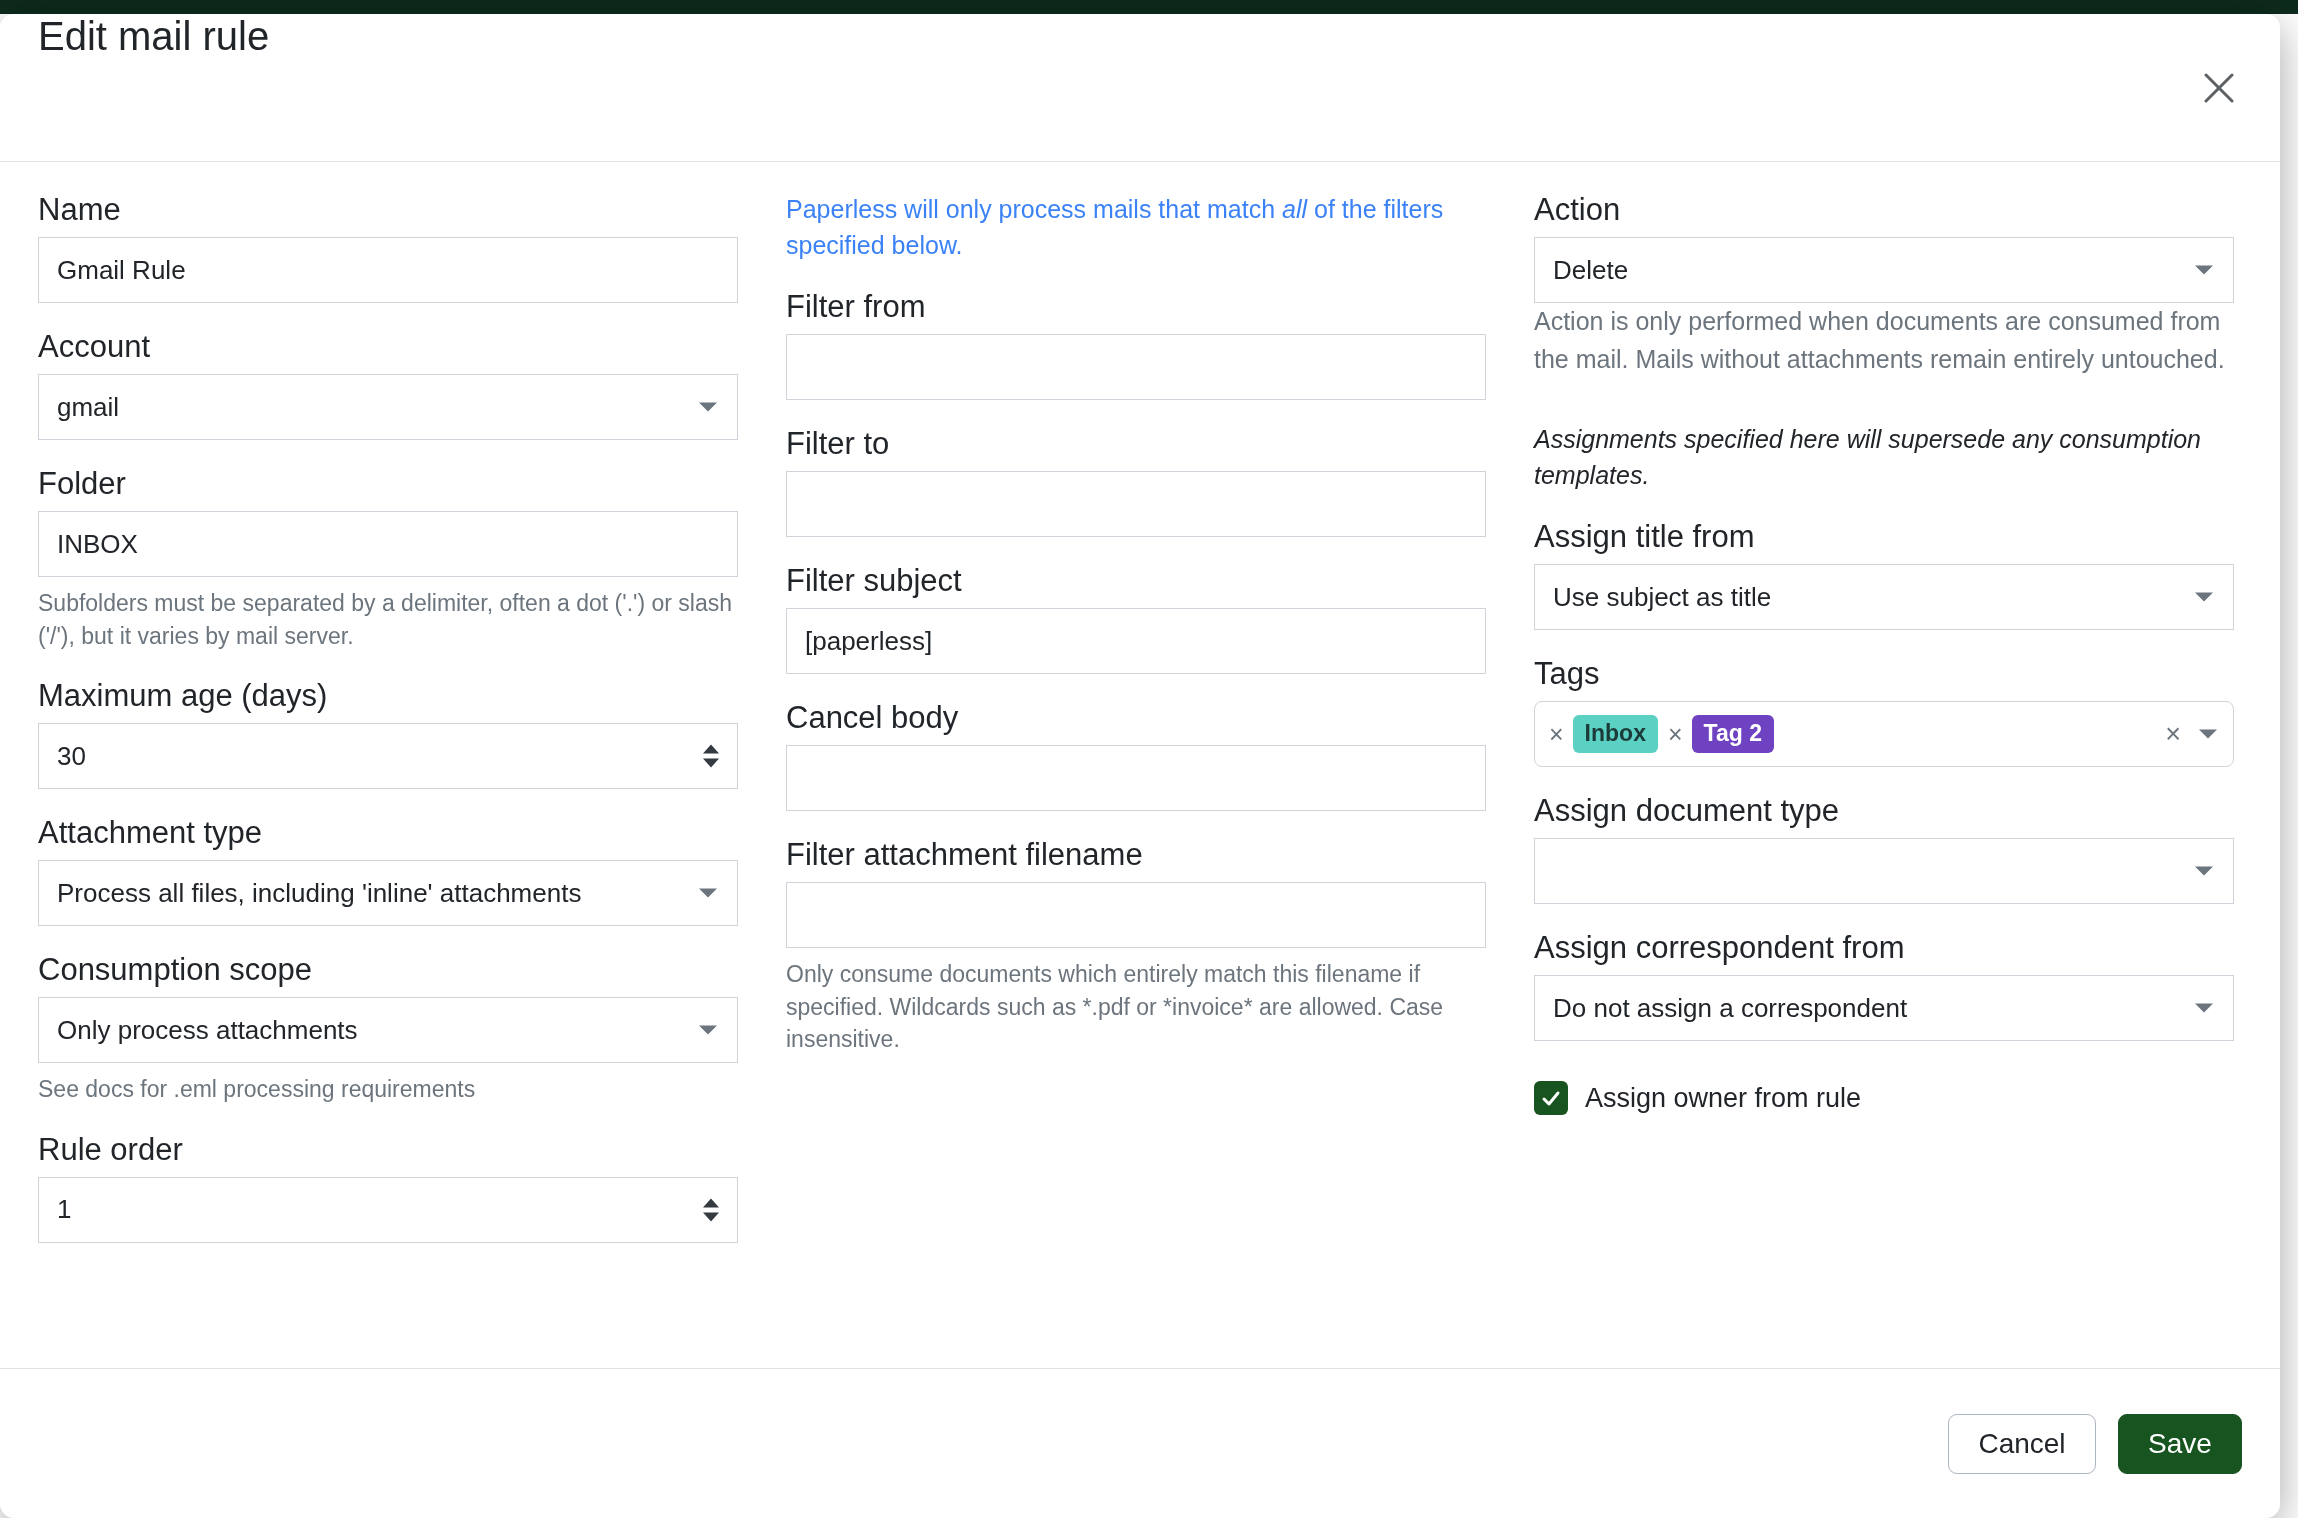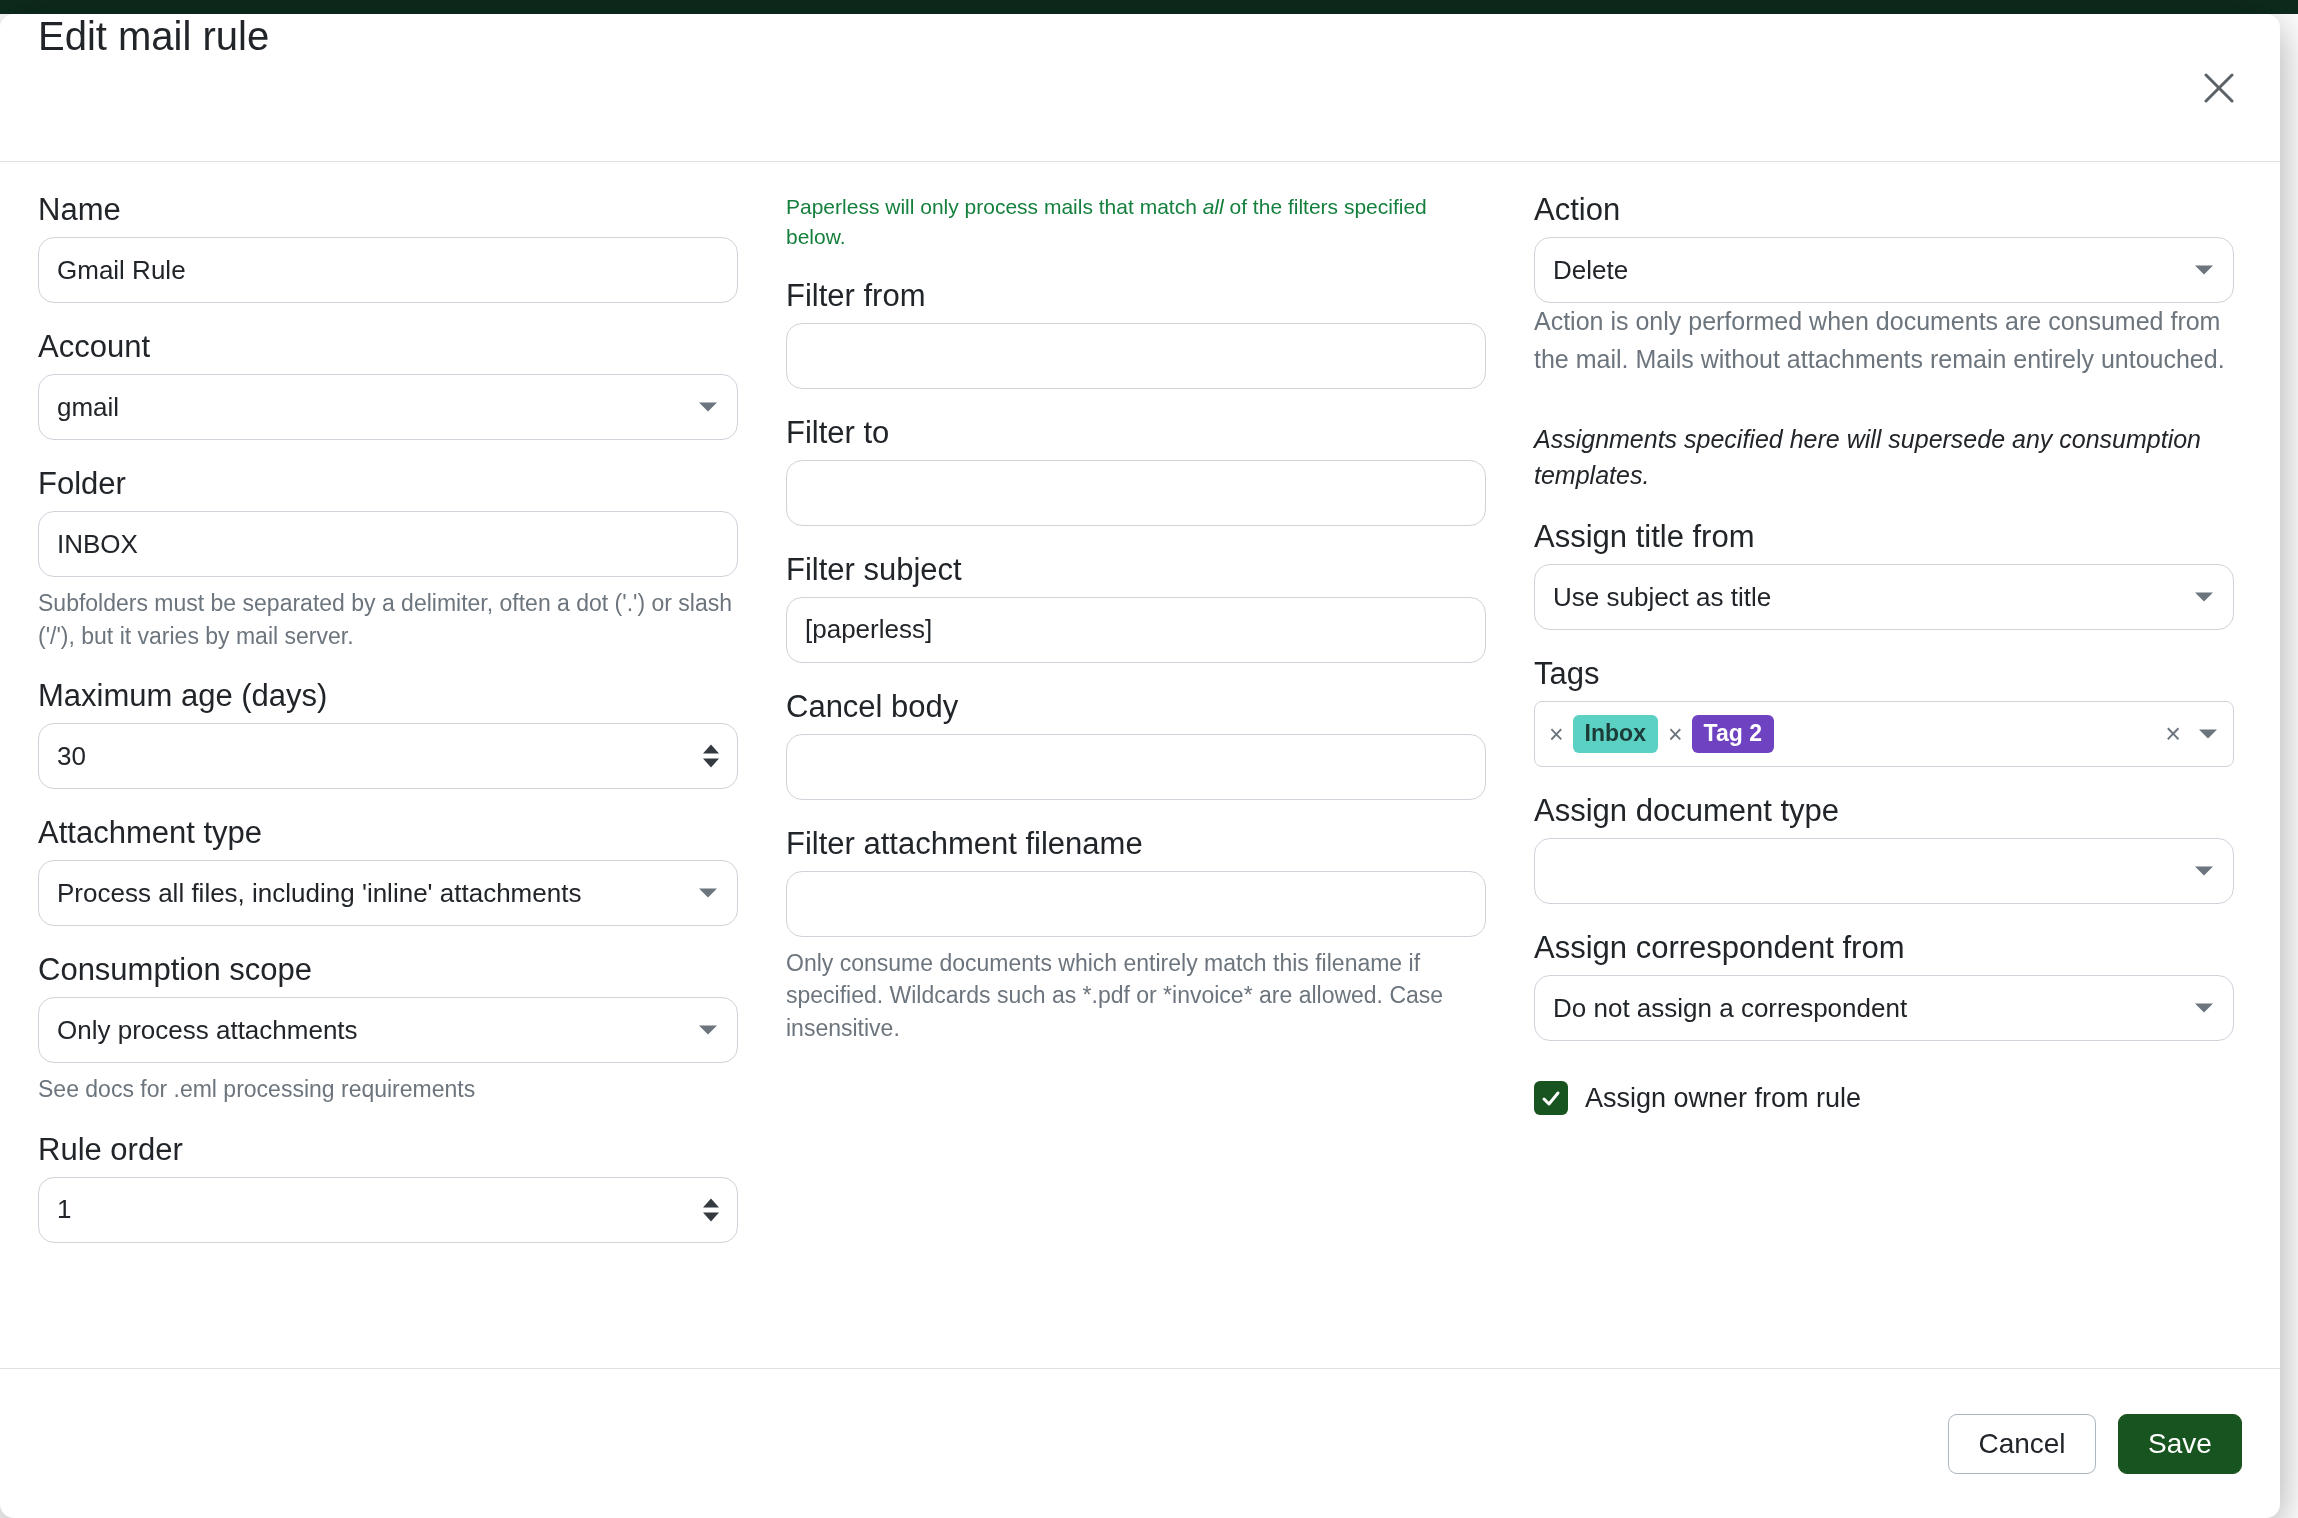--- a/index.html
+++ b/index.html
@@ -95,21 +95,21 @@
     margin-bottom: 9px;
     margin-top: 26px;
   }
   .col > .field-label:first-child,
   .col-right > .field-label:first-child { margin-top: 0; }
 
   .control {
     width: 100%;
     height: 66px;
     border: 1px solid #ced4da;
-    border-radius: 16px;
+    border-radius: 0;
     background: #fff;
     font-size: 26px;
     color: #212529;
     padding: 0 18px;
     display: flex;
     align-items: center;
     font-family: "Liberation Sans", sans-serif;
   }
   .control.input-text { }
   .select {
@@ -150,22 +150,22 @@
   .spinner .arrows i.down { border-top: 9px solid #343a40; }
 
   .help-text {
     font-size: 23px;
     color: #6c757d;
     line-height: 1.42;
     margin-top: 10px;
   }
 
   .intro-text {
-    font-size: 21px;
-    color: #15803d;
+    font-size: 25px;
+    color: #3b82f6;
     line-height: 1.42;
     margin: 0 0 18px 0;
   }
   .intro-text em { font-style: italic; }
 
   .note-italic {
     font-size: 25px;
     color: #212529;
     font-style: italic;
     line-height: 1.42;

